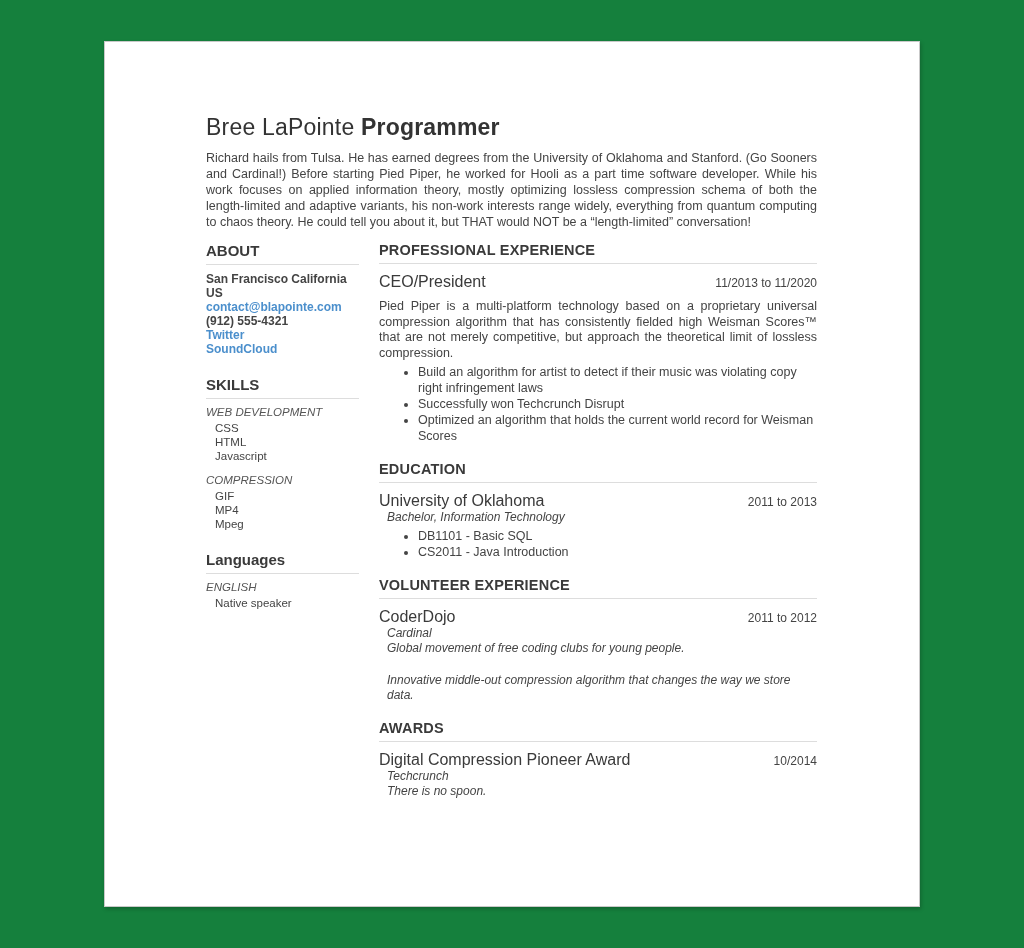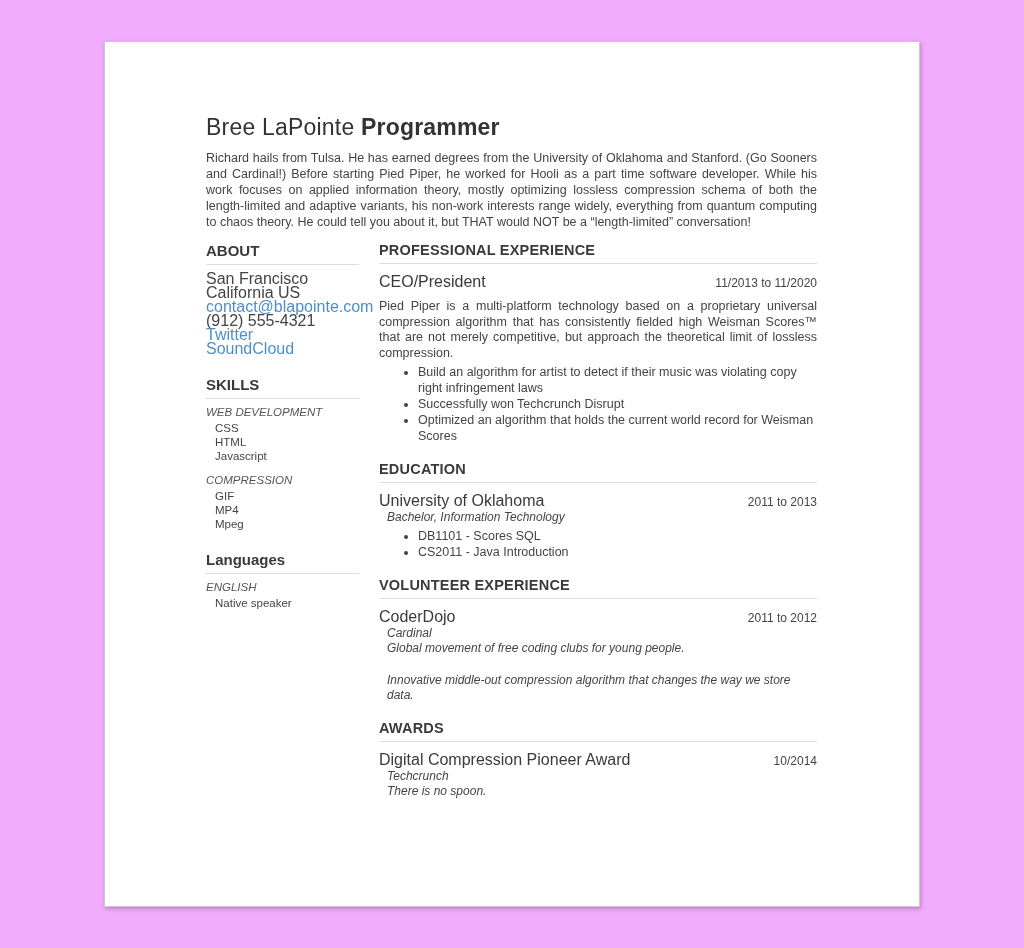--- a/index.html
+++ b/index.html
@@ -5,21 +5,21 @@
   * { margin: 0; padding: 0; box-sizing: border-box; }
   html, body {
     width: 1024px;
     background: #ececec;
     font-family: "Liberation Sans", "DejaVu Sans", sans-serif;
     color: #444;
   }
   .canvas {
     width: 1024px;
     height: 948px;
-    background: #f0abfc;
+    background: #15803d;
     overflow: hidden;
   }
   .page {
     width: 816px;
     height: 866px;
     margin: 41px auto 0 auto;
     background: #ffffff;
     border: 1px solid #c9c9c9;
     box-shadow: 1px 2px 4px rgba(0,0,0,0.22);
     padding: 72px 102px 40px 101px;
@@ -49,21 +49,21 @@
   
   .side-heading {
     font-size: 15px;
     font-weight: 700;
     color: #3a3a3a;
     padding-bottom: 5px;
     border-bottom: 1px solid #ddd;
     margin-bottom: 7px;
   }
   .side-block { margin-bottom: 20px; }
-  .about-list { font-size: 16px; line-height: 14px; }
+  .about-list { font-size: 12px; line-height: 14px; font-weight: bold; }
   .about-list .row { margin-bottom: 0; }
   a.link {
     color: #4b8fcc;
     text-decoration: none;
     cursor: pointer;
   }
   .skill-group { margin-bottom: 11px; }
   .skill-category {
     font-style: italic;
     font-size: 11.5px;
@@ -197,21 +197,21 @@
         </div>
 
         <div class="section">
           <div class="section-heading">EDUCATION</div>
           <div class="entry-header tight">
             <div class="entry-title">University of Oklahoma</div>
             <div class="entry-date">2011 to 2013</div>
           </div>
           <div class="entry-sub">Bachelor, Information Technology</div>
           <ul class="bullets">
-            <li>DB1101 - Scores SQL</li>
+            <li>DB1101 - Basic SQL</li>
             <li>CS2011 - Java Introduction</li>
           </ul>
         </div>
 
         <div class="section">
           <div class="section-heading">VOLUNTEER EXPERIENCE</div>
           <div class="entry-header tight">
             <div class="entry-title">CoderDojo</div>
             <div class="entry-date">2011 to 2012</div>
           </div>

